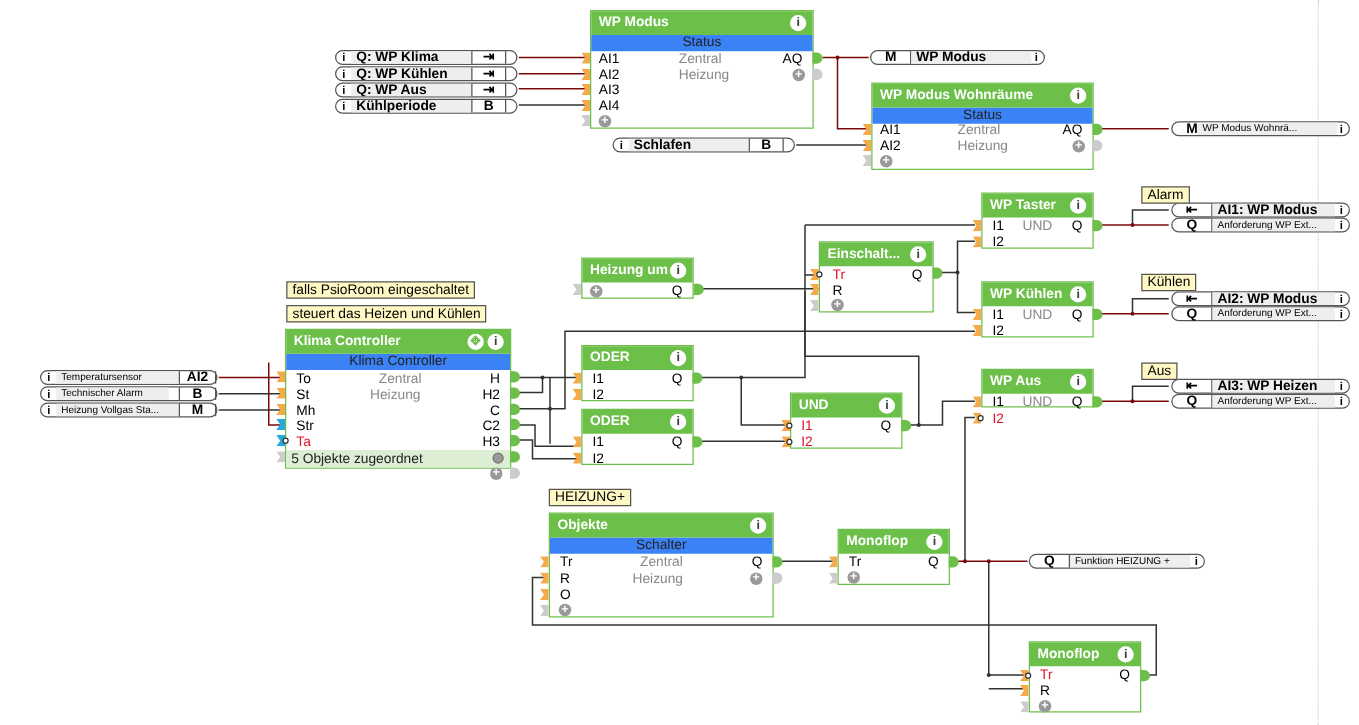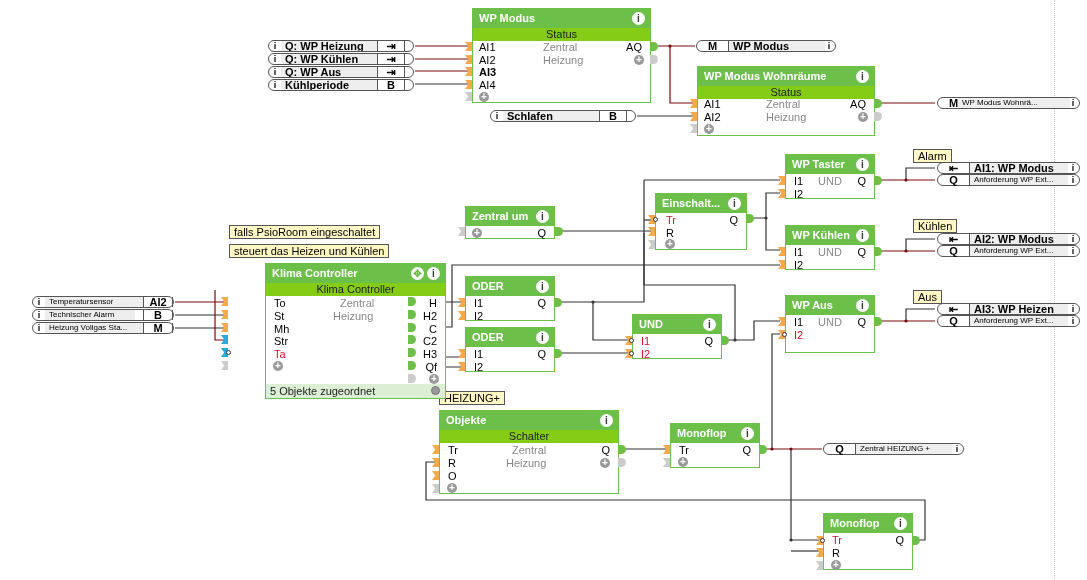--- a/index.html
+++ b/index.html
@@ -3,21 +3,21 @@
 <meta charset="utf-8">
 <style>
   html,body{margin:0;padding:0;}
   body{width:1087px;height:580px;background:#fff;position:relative;overflow:hidden;font-family:"Liberation Sans",sans-serif;font-size:11px;color:#000;}
   #wires{position:absolute;left:0;top:0;width:1087px;height:580px;pointer-events:none;}
   .vline{position:absolute;left:1054px;top:0;width:0;height:580px;border-left:1px dotted #ccc;}
   .block{position:absolute;background:#fff;border:1px solid #6cc04a;box-sizing:border-box;}
   .bh{height:19px;background:#6cc04a;color:#fff;font-weight:bold;font-size:11px;line-height:19px;padding-left:6px;position:relative;white-space:nowrap;}
   .bh .ic{position:absolute;right:5px;top:3px;width:13px;height:13px;border-radius:50%;background:#fff;color:#3a3a3a;font-size:10px;font-weight:bold;line-height:13px;text-align:center;}
   .bh .ic2{right:21px;font-size:10px;color:#6cc04a;}
-  .bsub{height:13px;background:#84cc16;text-align:center;line-height:13px;font-size:11px;color:#222;}
+  .bsub{height:13px;background:#3b82f6;text-align:center;line-height:13px;font-size:11px;color:#222;}
   .row{position:absolute;height:12px;line-height:12px;font-size:11px;white-space:nowrap;}
   .red{color:#e0102a;}
   .grey{color:#888;}
   .pin-in{position:absolute;width:7px;height:9px;background:#f5a94a;clip-path:polygon(0 0,100% 0,100% 100%,0 100%,45% 50%);}
   .pin-in.blue{background:#27a9de;}
   .pin-in.grey{background:#ccc;}
   .pin-out{position:absolute;width:8px;height:9px;background:#6cc04a;border-radius:0 5px 5px 0;}
   .pin-out.grey{background:#ccc;}
   .plus{position:absolute;width:10px;height:10px;border-radius:50%;background:#999;color:#fff;font-size:10px;line-height:10px;text-align:center;font-weight:bold;}
   .foot{position:absolute;left:0;right:0;bottom:0;height:14px;background:#dcefd5;line-height:14px;padding-left:4px;font-size:11px;color:#222;}
@@ -105,21 +105,21 @@
     <circle cx="906" cy="251" r="1.6" fill="#7a0a0a"></circle>
     <circle cx="906" cy="321" r="1.6" fill="#7a0a0a"></circle>
     <circle cx="772" cy="449" r="1.6" fill="#7a0a0a"></circle>
     <circle cx="791" cy="449" r="1.6" fill="#7a0a0a"></circle>
     <circle cx="791" cy="540" r="1.6"></circle>
   </g>
 </svg>
 
 <div class="io" style="left:268px;top:40px;width:146px;">
   <span class="inf" style="left:0;">i</span>
-  <span class="lbl" style="left:12px;width:96px;">Q: WP Heizung</span>
+  <span class="lbl" style="left:12px;width:96px;">Q: WP Klima</span>
   <span class="typ" style="left:108px;width:28px;">⇥</span>
 </div>
 <div class="io" style="left:268px;top:53px;width:146px;">
   <span class="inf" style="left:0;">i</span>
   <span class="lbl" style="left:12px;width:96px;">Q: WP Kühlen</span>
   <span class="typ" style="left:108px;width:28px;">⇥</span>
 </div>
 <div class="io" style="left:268px;top:66px;width:146px;">
   <span class="inf" style="left:0;">i</span>
   <span class="lbl" style="left:12px;width:96px;">Q: WP Aus</span>
@@ -190,37 +190,37 @@
   <span class="inf" style="right:0;">i</span>
 </div>
 <div class="io" style="left:937px;top:315px;width:143px;">
   <span class="typ" style="left:0;width:32px;border-left:none;">Q</span>
   <span class="lbl small" style="left:32px;width:98px;">Anforderung WP Ext...</span>
   <span class="inf" style="right:0;">i</span>
 </div>
 
 <div class="io" style="left:823px;top:443px;width:141px;">
   <span class="typ" style="left:0;width:32px;border-left:none;">Q</span>
-  <span class="lbl small" style="left:32px;width:96px;">Zentral HEIZUNG +</span>
+  <span class="lbl small" style="left:32px;width:96px;">Funktion HEIZUNG +</span>
   <span class="inf" style="right:0;">i</span>
 </div>
 
 <div class="note" style="left:229px;top:225px;">falls PsioRoom eingeschaltet</div>
 <div class="note" style="left:229px;top:244px;">steuert das Heizen und Kühlen</div>
 <div class="note" style="left:913px;top:149px;">Alarm</div>
 <div class="note" style="left:913px;top:219px;">Kühlen</div>
 <div class="note" style="left:913px;top:290px;">Aus</div>
 <div class="note" style="left:439px;top:391px;">HEIZUNG+</div>
 
 <div class="block" style="left:472px;top:8px;width:179px;height:95px;">
   <div class="bh"><span>WP Modus</span><span class="ic">i</span></div>
   <div class="bsub">Status</div>
   <span class="row" style="left:6px;top:32px;">AI1</span>
   <span class="row" style="left:6px;top:45px;">AI2</span>
-  <span class="row" style="left:6px;top:57px;font-weight:bold;">AI3</span>
+  <span class="row" style="left:6px;top:57px;">AI3</span>
   <span class="row" style="left:6px;top:70px;">AI4</span>
   <span class="row grey" style="left:70px;top:32px;">Zentral</span>
   <span class="row grey" style="left:70px;top:45px;">Heizung</span>
   <span class="row" style="right:8px;top:32px;">AQ</span>
   <span class="plus" style="right:6px;top:46px;">+</span>
   <span class="plus" style="left:6px;top:83px;">+</span>
 </div>
 <span class="pin-in" style="left:465px;top:42px;"></span>
 <span class="pin-in" style="left:465px;top:55px;"></span>
 <span class="pin-in" style="left:465px;top:67px;"></span>
@@ -239,21 +239,21 @@
   <span class="row" style="right:8px;top:31px;">AQ</span>
   <span class="plus" style="right:6px;top:45px;">+</span>
   <span class="plus" style="left:6px;top:57px;">+</span>
 </div>
 <span class="pin-in" style="left:690px;top:99px;"></span>
 <span class="pin-in" style="left:690px;top:112px;"></span>
 <span class="pin-in grey" style="left:690px;top:124px;"></span>
 <span class="pin-out" style="left:874px;top:99px;"></span>
 <span class="pin-out grey" style="left:874px;top:112px;"></span>
 
-<div class="block" style="left:228px;top:263px;width:181px;height:136px;margin-left:37px;">
+<div class="block" style="left:228px;top:263px;width:181px;height:112px;">
   <div class="bh"><span>Klima Controller</span><span class="ic ic2">✥</span><span class="ic">i</span></div>
   <div class="bsub">Klima Controller</div>
   <span class="row" style="left:8px;top:33px;">To</span>
   <span class="row" style="left:8px;top:46px;">St</span>
   <span class="row" style="left:8px;top:59px;">Mh</span>
   <span class="row" style="left:8px;top:71px;">Str</span>
   <span class="row red" style="left:8px;top:84px;">Ta</span>
   <span class="plus" style="left:7px;top:97px;">+</span>
   <span class="row grey" style="left:74px;top:33px;">Zentral</span>
   <span class="row grey" style="left:67px;top:46px;">Heizung</span>
@@ -275,21 +275,21 @@
 <span class="dot" style="left:226px;top:350px;"></span>
 <span class="pin-out" style="left:408px;top:297px;"></span>
 <span class="pin-out" style="left:408px;top:310px;"></span>
 <span class="pin-out" style="left:408px;top:323px;"></span>
 <span class="pin-out" style="left:408px;top:335px;"></span>
 <span class="pin-out" style="left:408px;top:348px;"></span>
 <span class="pin-out" style="left:408px;top:361px;"></span>
 <span class="pin-out grey" style="left:408px;top:374px;"></span>
 
 <div class="block" style="left:465px;top:206px;width:90px;height:33px;">
-  <div class="bh"><span>Zentral um</span><span class="ic">i</span></div>
+  <div class="bh"><span>Heizung um</span><span class="ic">i</span></div>
   <span class="plus" style="left:6px;top:21px;">+</span>
   <span class="row" style="right:8px;top:20px;">Q</span>
 </div>
 <span class="pin-in grey" style="left:458px;top:227px;"></span>
 <span class="pin-out" style="left:555px;top:227px;"></span>
 
 <div class="block" style="left:655px;top:193px;width:92px;height:57px;">
   <div class="bh"><span>Einschalt...</span><span class="ic">i</span></div>
   <span class="row red" style="left:10px;top:20px;">Tr</span>
   <span class="row" style="left:10px;top:33px;">R</span>
@@ -317,21 +317,21 @@
   <div class="bh"><span>WP Kühlen</span><span class="ic">i</span></div>
   <span class="row" style="left:8px;top:20px;">I1</span>
   <span class="row" style="left:8px;top:33px;">I2</span>
   <span class="row grey" style="left:32px;top:20px;">UND</span>
   <span class="row" style="right:8px;top:20px;">Q</span>
 </div>
 <span class="pin-in" style="left:778px;top:247px;"></span>
 <span class="pin-in" style="left:778px;top:260px;"></span>
 <span class="pin-out" style="left:874px;top:247px;"></span>
 
-<div class="block" style="left:785px;top:295px;width:90px;height:58px;">
+<div class="block" style="left:785px;top:295px;width:90px;height:31px;">
   <div class="bh"><span>WP Aus</span><span class="ic">i</span></div>
   <span class="row" style="left:8px;top:20px;">I1</span>
   <span class="row red" style="left:8px;top:33px;">I2</span>
   <span class="row grey" style="left:32px;top:20px;">UND</span>
   <span class="row" style="right:8px;top:20px;">Q</span>
 </div>
 <span class="pin-in" style="left:778px;top:317px;"></span>
 <span class="pin-in" style="left:778px;top:330px;"></span>
 <span class="dot" style="left:782px;top:332px;"></span>
 <span class="pin-out" style="left:874px;top:317px;"></span>

